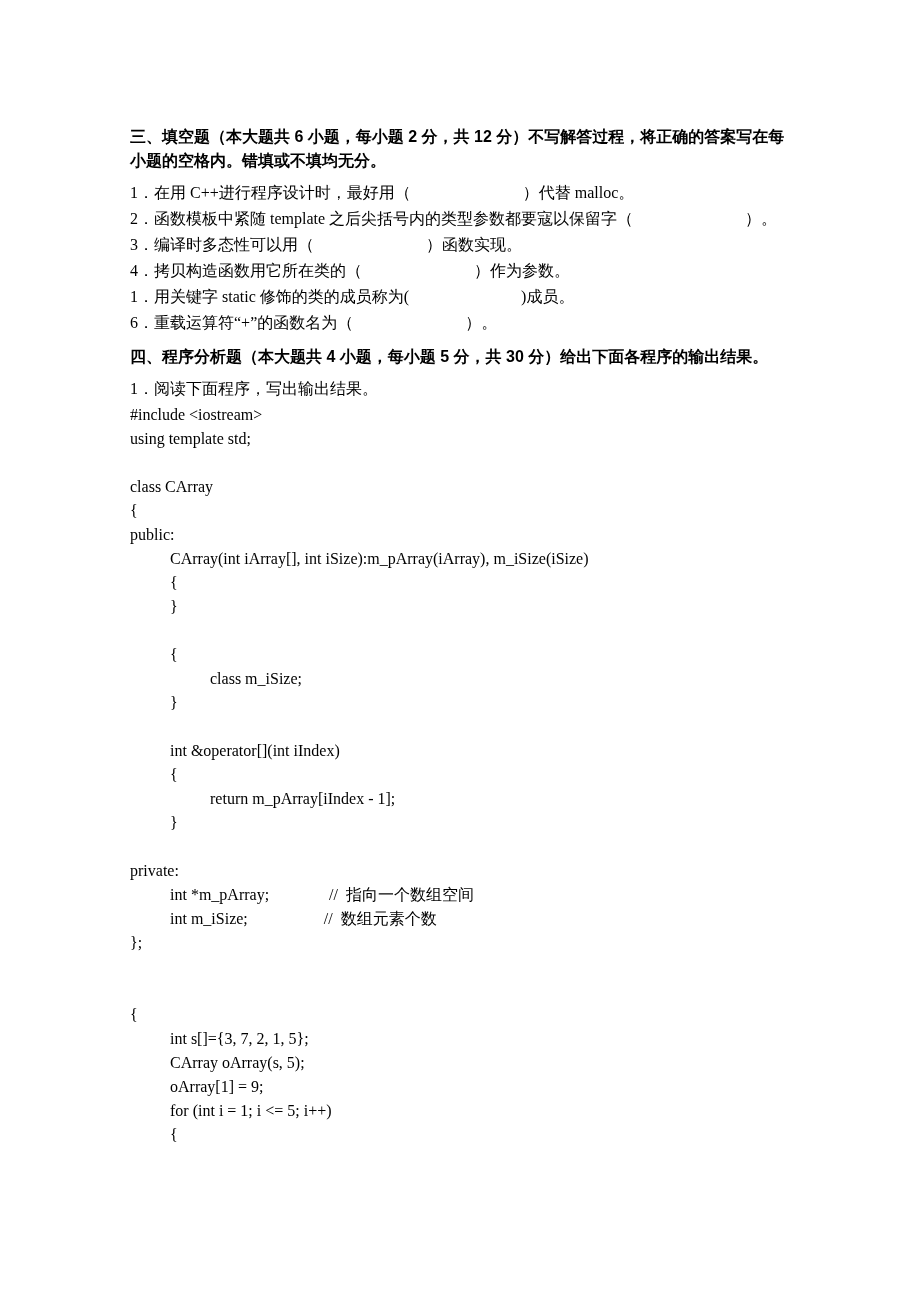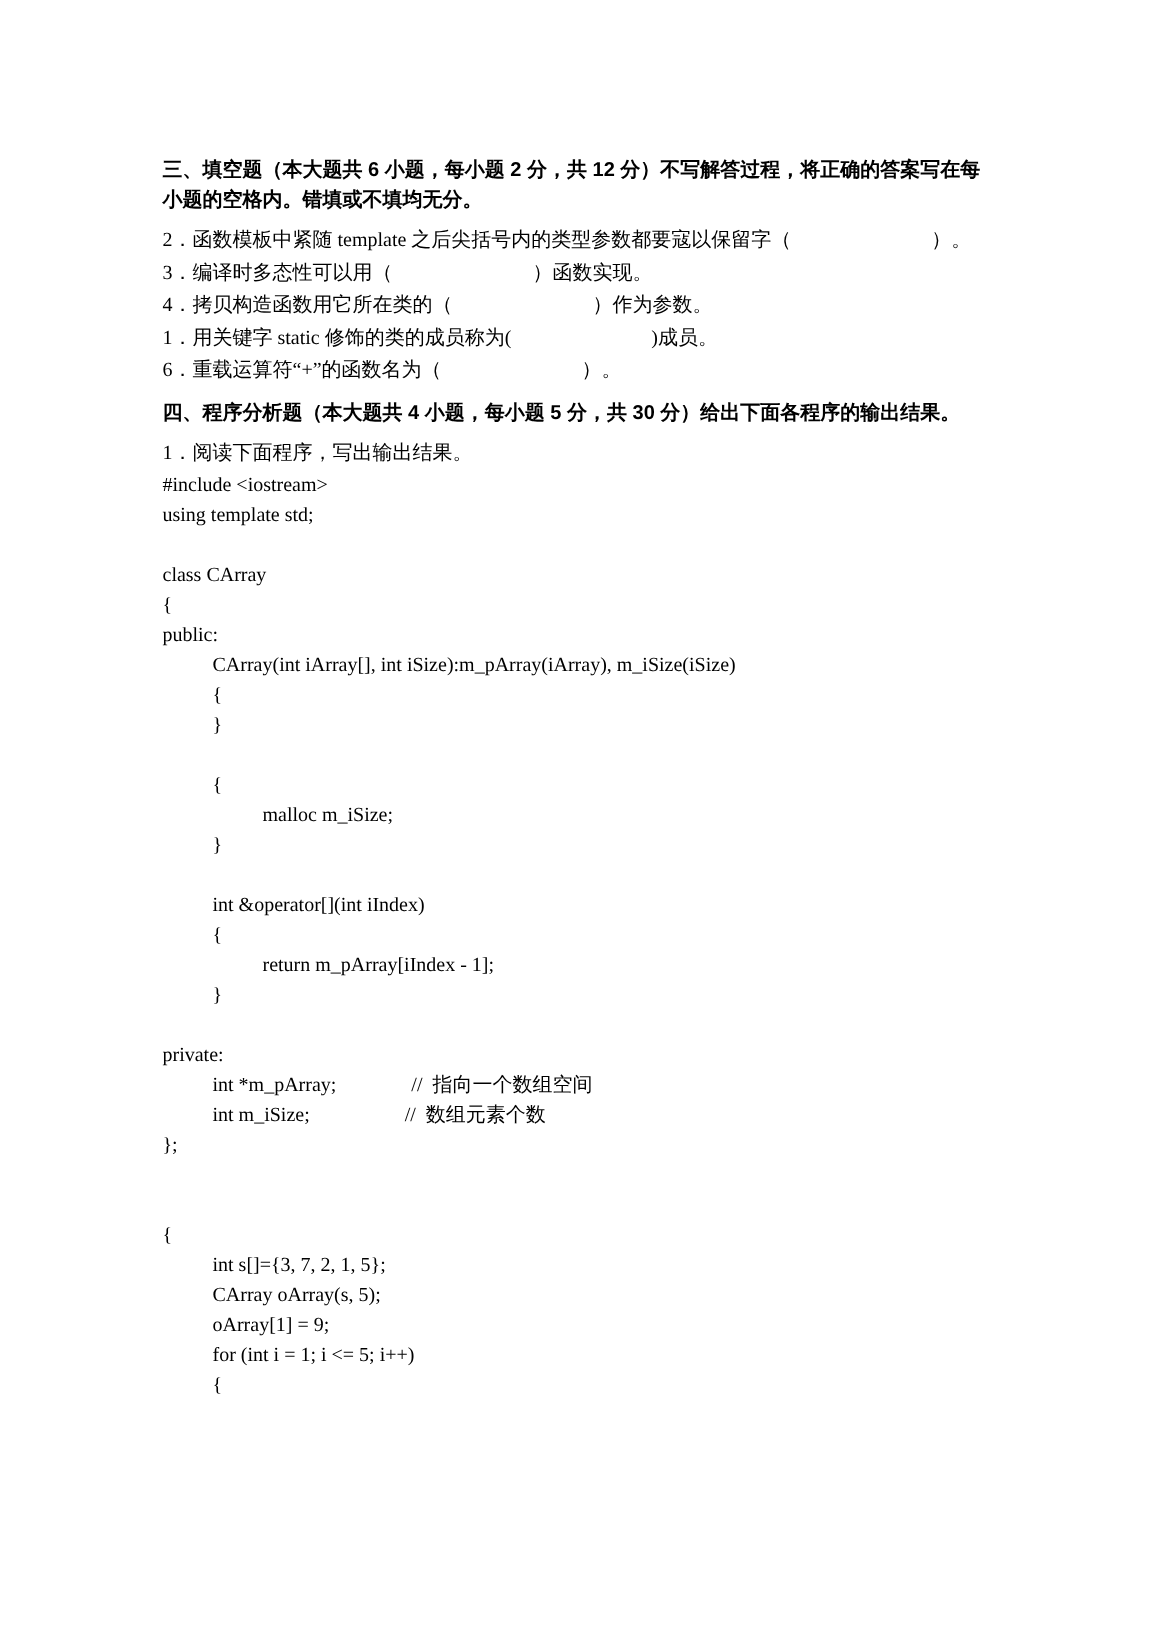--- a/index.html
+++ b/index.html
@@ -32,20 +32,21 @@
   .indent1 { padding-left: 40px; }
   .indent2 { padding-left: 80px; }
   .blank-line { height: 24px; }
 </style>
 </head>
 <body>
 
 <div class="section-title">三、填空题（本大题共 6 小题，每小题 2 分，共 12 分）不写解答过程，将正确的答案写在每小题的空格内。错填或不填均无分。</div>
 
 <div>
+  <div class="q-item">1．在用 C++进行程序设计时，最好用（　　　　　　　）代替 malloc。</div>
   <div class="q-item">2．函数模板中紧随 template 之后尖括号内的类型参数都要寇以保留字（　　　　　　　）。</div>
   <div class="q-item">3．编译时多态性可以用（　　　　　　　）函数实现。</div>
   <div class="q-item">4．拷贝构造函数用它所在类的（　　　　　　　）作为参数。</div>
   <div class="q-item">1．用关键字 static 修饰的类的成员称为(　　　　　　　)成员。</div>
   <div class="q-item">6．重载运算符“+”的函数名为（　　　　　　　）。</div>
 </div>
 
 <div class="section-title">四、程序分析题（本大题共 4 小题，每小题 5 分，共 30 分）给出下面各程序的输出结果。</div>
 
 <div class="q-item">1．阅读下面程序，写出输出结果。</div>
@@ -55,21 +56,21 @@
     <div class="code-line">using template std;</div>
     <div class="blank-line"></div>
     <div class="code-line">class CArray</div>
     <div class="code-line">{</div>
     <div class="code-line">public:</div>
     <div class="code-line indent1">CArray(int iArray[], int iSize):m_pArray(iArray), m_iSize(iSize)</div>
     <div class="code-line indent1">{</div>
     <div class="code-line indent1">}</div>
     <div class="blank-line"></div>
     <div class="code-line indent1">{</div>
-    <div class="code-line indent2">malloc m_iSize;</div>
+    <div class="code-line indent2">class m_iSize;</div>
     <div class="code-line indent1">}</div>
     <div class="blank-line"></div>
     <div class="code-line indent1">int &amp;operator[](int iIndex)</div>
     <div class="code-line indent1">{</div>
     <div class="code-line indent2">return m_pArray[iIndex - 1];</div>
     <div class="code-line indent1">}</div>
     <div class="blank-line"></div>
     <div class="code-line">private:</div>
     <div class="code-line indent1">int *m_pArray;               //  指向一个数组空间</div>
     <div class="code-line indent1">int m_iSize;                   //  数组元素个数</div>

